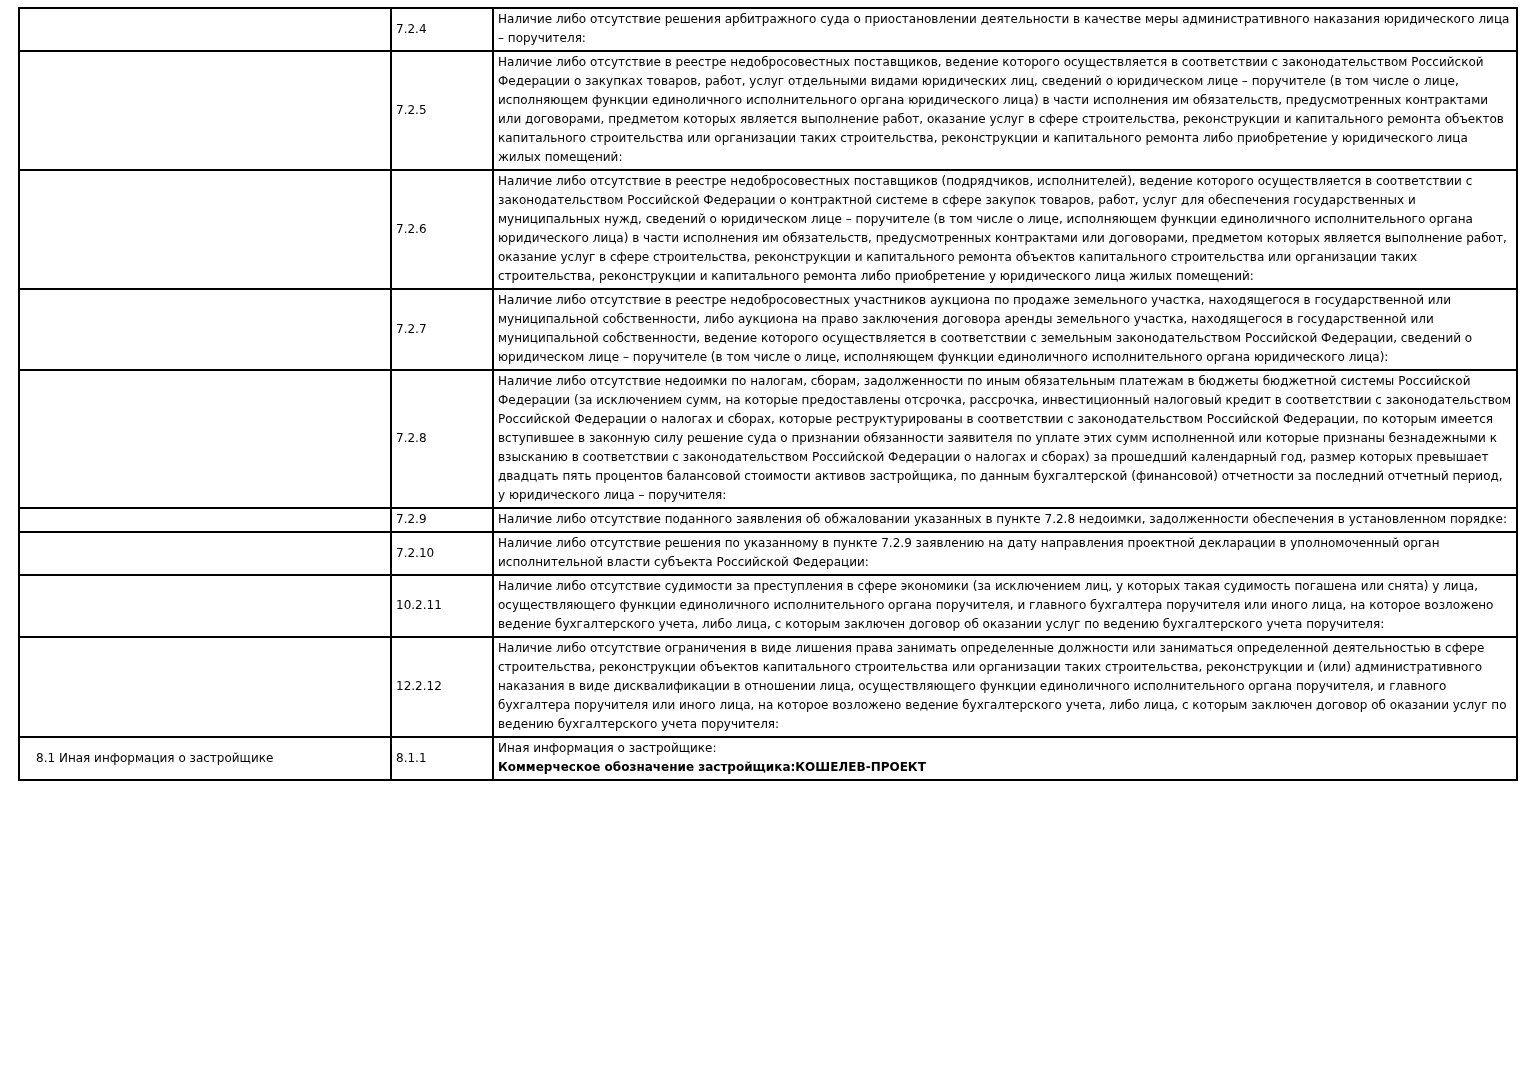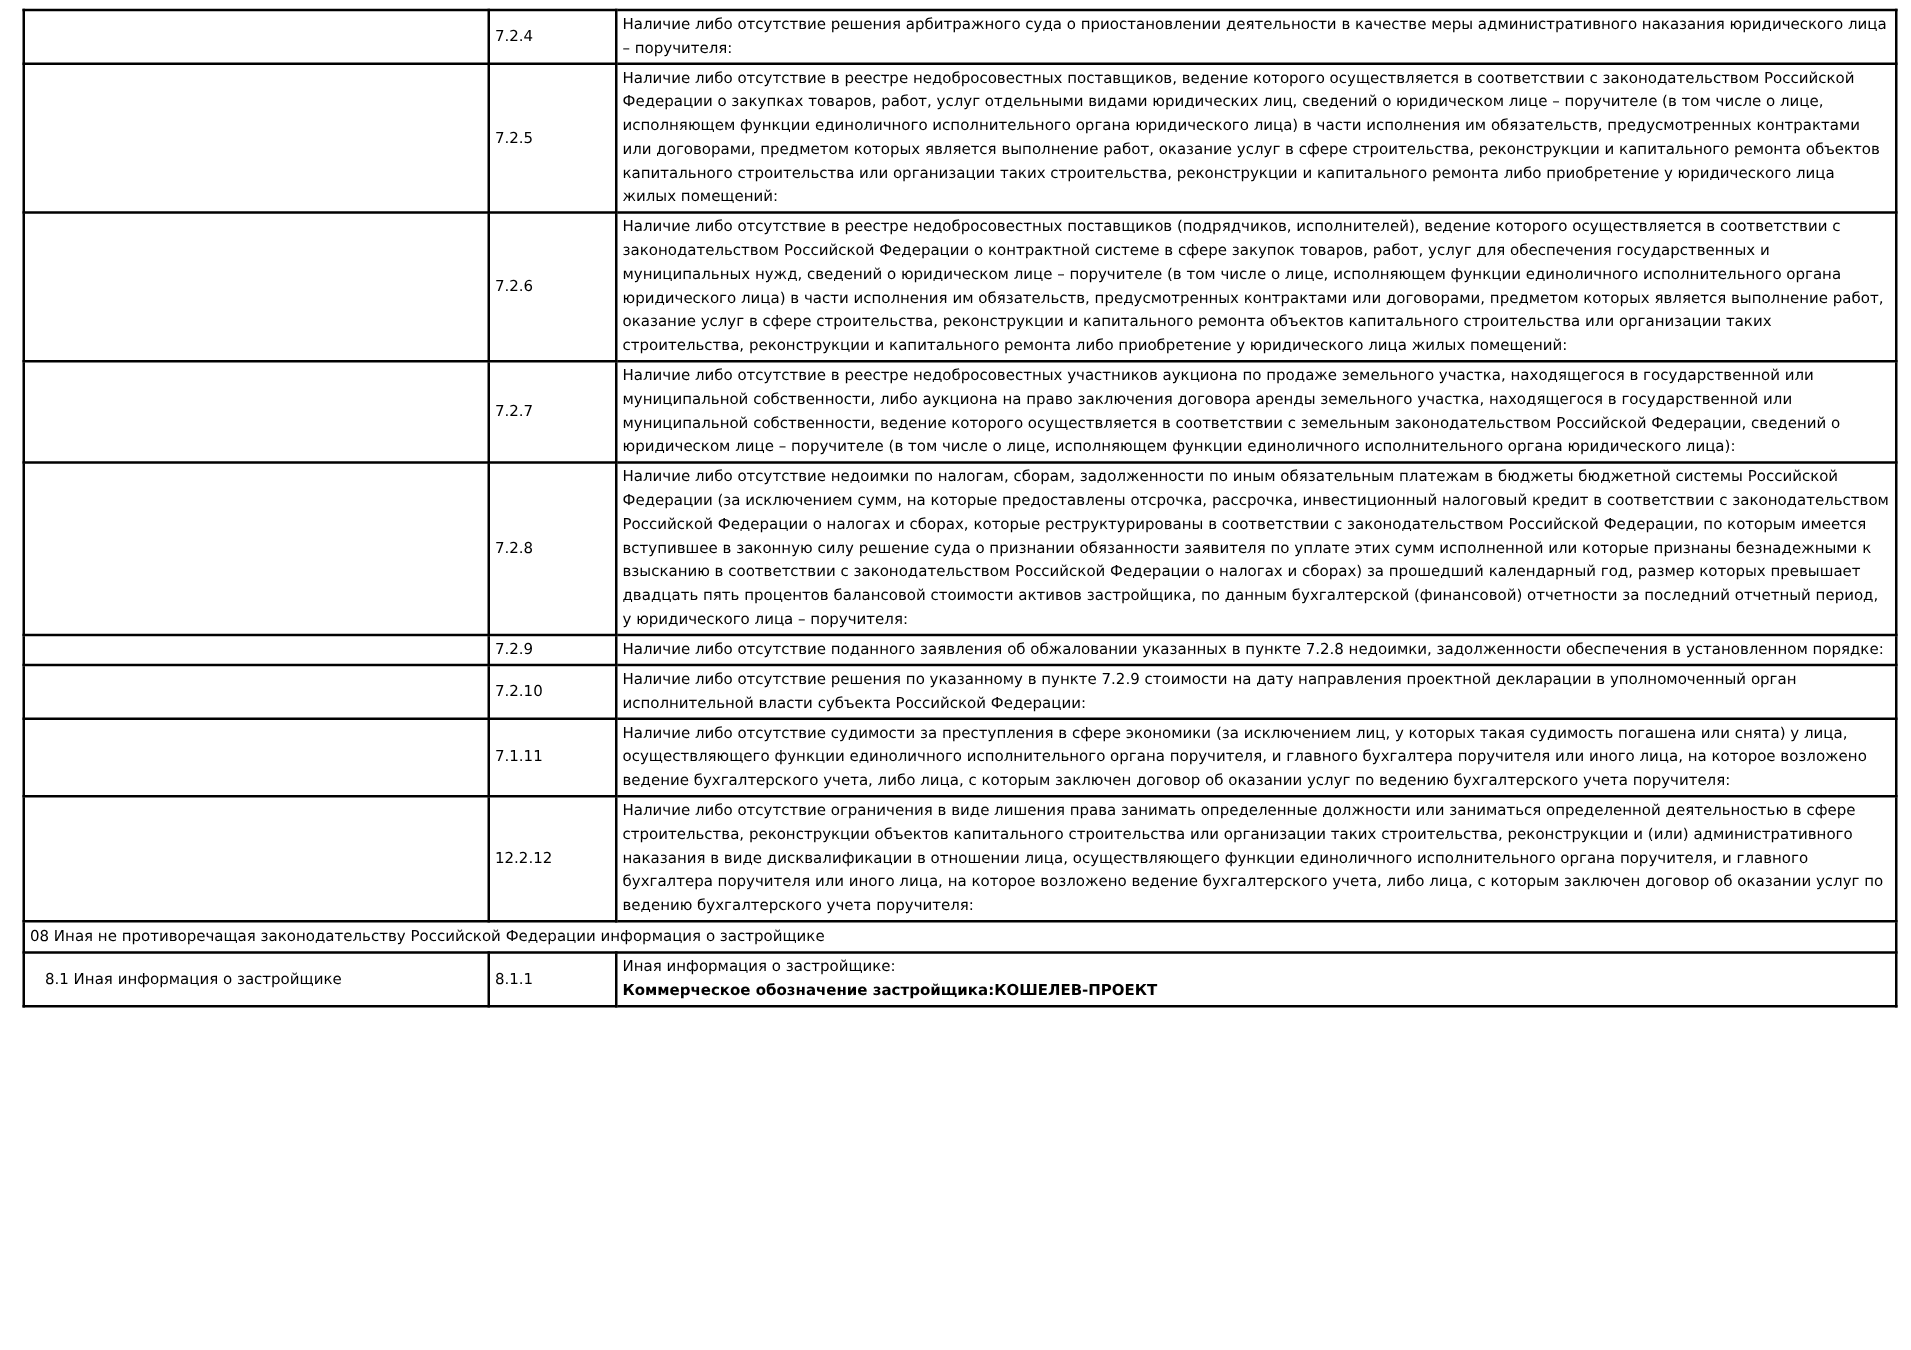--- a/index.html
+++ b/index.html
@@ -81,34 +81,31 @@
       <td class="text">Наличие либо отсутствие недоимки по налогам, сборам, задолженности по иным обязательным платежам в бюджеты бюджетной системы Российской Федерации (за исключением сумм, на которые предоставлены отсрочка, рассрочка, инвестиционный налоговый кредит в соответствии с законодательством Российской Федерации о налогах и сборах, которые реструктурированы в соответствии с законодательством Российской Федерации, по которым имеется вступившее в законную силу решение суда о признании обязанности заявителя по уплате этих сумм исполненной или которые признаны безнадежными к взысканию в соответствии с законодательством Российской Федерации о налогах и сборах) за прошедший календарный год, размер которых превышает двадцать пять процентов балансовой стоимости активов застройщика, по данным бухгалтерской (финансовой) отчетности за последний отчетный период, у юридического лица – поручителя:</td>
     </tr>
     <tr>
       <td class="label"></td>
       <td class="num">7.2.9</td>
       <td class="text">Наличие либо отсутствие поданного заявления об обжаловании указанных в пункте 7.2.8 недоимки, задолженности обеспечения в установленном порядке:</td>
     </tr>
     <tr>
       <td class="label"></td>
       <td class="num">7.2.10</td>
-      <td class="text">Наличие либо отсутствие решения по указанному в пункте 7.2.9 стоимости на дату направления проектной декларации в уполномоченный орган исполнительной власти субъекта Российской Федерации:</td>
+      <td class="text">Наличие либо отсутствие решения по указанному в пункте 7.2.9 заявлению на дату направления проектной декларации в уполномоченный орган исполнительной власти субъекта Российской Федерации:</td>
     </tr>
     <tr>
       <td class="label"></td>
-      <td class="num">7.1.11</td>
+      <td class="num">10.2.11</td>
       <td class="text">Наличие либо отсутствие судимости за преступления в сфере экономики (за исключением лиц, у которых такая судимость погашена или снята) у лица, осуществляющего функции единоличного исполнительного органа поручителя, и главного бухгалтера поручителя или иного лица, на которое возложено ведение бухгалтерского учета, либо лица, с которым заключен договор об оказании услуг по ведению бухгалтерского учета поручителя:</td>
     </tr>
     <tr>
       <td class="label"></td>
       <td class="num">12.2.12</td>
       <td class="text">Наличие либо отсутствие ограничения в виде лишения права занимать определенные должности или заниматься определенной деятельностью в сфере строительства, реконструкции объектов капитального строительства или организации таких строительства, реконструкции и (или) административного наказания в виде дисквалификации в отношении лица, осуществляющего функции единоличного исполнительного органа поручителя, и главного бухгалтера поручителя или иного лица, на которое возложено ведение бухгалтерского учета, либо лица, с которым заключен договор об оказании услуг по ведению бухгалтерского учета поручителя:</td>
-    </tr>
-    <tr>
-      <td class="section" colspan="3">08 Иная не противоречащая законодательству Российской Федерации информация о застройщике</td>
     </tr>
     <tr>
       <td class="label">8.1 Иная информация о застройщике</td>
       <td class="num">8.1.1</td>
       <td class="text">
         <div>Иная информация о застройщике:</div>
         <div class="bold">Коммерческое обозначение застройщика:КОШЕЛЕВ-ПРОЕКТ</div>
       </td>
     </tr>
   </tbody>

